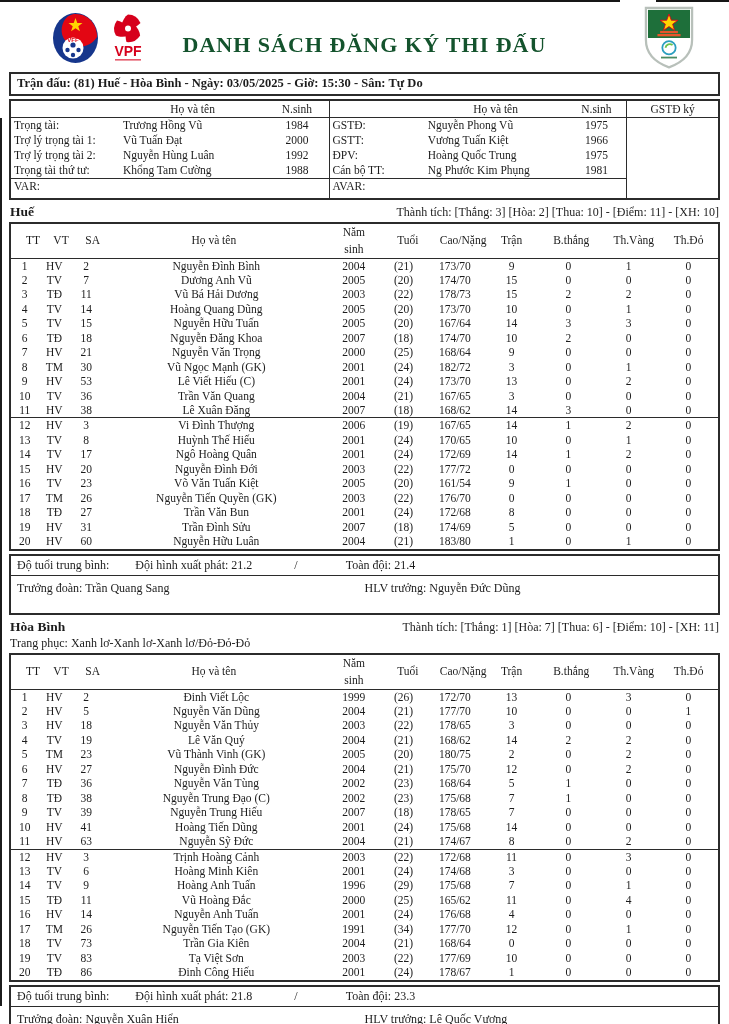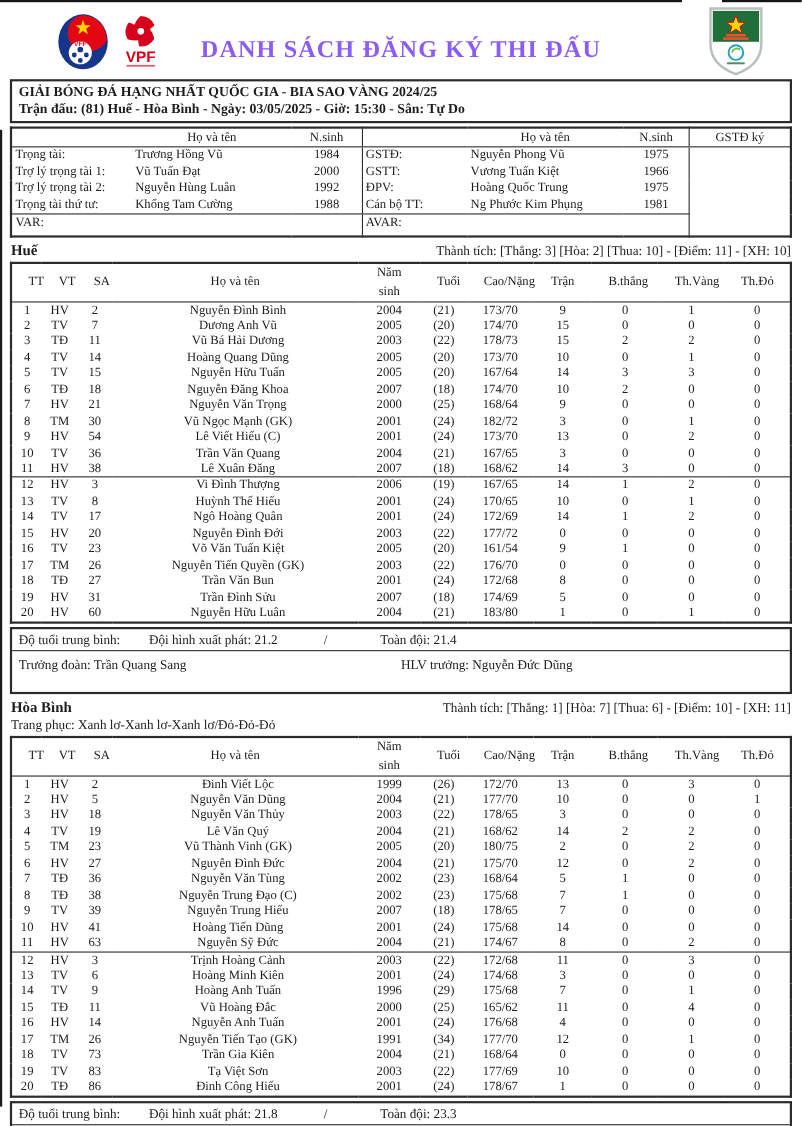--- a/index.html
+++ b/index.html
@@ -16,21 +16,21 @@
   
   .top-edge-line {
     position:absolute; top:0; left:0; width:100%; height:2px;
     background: linear-gradient(to right, #161616 0%, #161616 85%, transparent 85%, transparent 90%, #161616 90%, #161616 100%);
   }
   .left-edge-line { position:absolute; left:0; top:118px; width:2px; height:888px; background:#1b1b1b; }
 
   
   .doc-header { position:relative; height:70px; }
   .logo-group { position:absolute; left:52px; top:12px; display:flex; gap:7px; align-items:flex-start; }
-  .doc-title { text-align:center; padding-top:32px; font-size:22px; letter-spacing:1px; color:#8b5cf6; }
+  .doc-title { text-align:center; padding-top:32px; font-size:22px; letter-spacing:1px; color:#14532d; }
   .league-badge { position:absolute; right:34px; top:6px; }
 
   
   .info-box { margin:2px 9px 0 9px; border:2px solid #2b2b2b; padding:1px 6px 3px 6px; }
   .info-line { font-weight:bold; font-size:12.5px; line-height:16px; white-space:nowrap; }
 
   
   table { border-collapse: collapse; }
   .officials { width:711px; margin:3px 9px 0 9px; border:2px solid #2b2b2b; font-size:11.5px; table-layout:fixed; }
   .officials th { font-weight:normal; text-align:center; border-bottom:1.5px solid #2b2b2b; line-height:16px; padding:0 3px; }
@@ -107,21 +107,20 @@
         <rect x="19" y="28" width="20" height="2.6" fill="#e8542a"></rect>
         <rect x="16" y="31.5" width="26" height="2.6" fill="#e8542a"></rect>
       </g>
       <circle cx="29" cy="47" r="7.5" fill="none" stroke="#2b9fbf" stroke-width="2"></circle>
       <path d="M25 47 a5 5 0 0 1 8 -3" fill="none" stroke="#6cc24a" stroke-width="2"></path>
       <rect x="20" y="57" width="18" height="2" fill="#1e6f3a" opacity="0.8"></rect>
     </svg>
   </div>
 
   <div class="info-box">
-    <div class="info-line">GIẢI BÓNG ĐÁ HẠNG NHẤT QUỐC GIA - BIA SAO VÀNG 2024/25</div>
     <div class="info-line">Trận đấu: (81) Huế - Hòa Bình - Ngày: 03/05/2025 - Giờ: 15:30 - Sân: Tự Do</div>
   </div>
 
   <table class="officials">
     <colgroup>
       <col style="width:15.5%">
         <col style="width:20.5%">
         <col style="width:9%">
       <col style="width:13.5%">
         <col style="width:20%">
@@ -315,21 +314,21 @@
             <td>(24)</td>
             <td>182/72</td>
             <td>3</td>
             <td>0</td>
             <td>1</td>
             <td>0</td>
           </tr>
           <tr>
             <td>9</td>
             <td>HV</td>
-            <td>54</td>
+            <td>53</td>
             <td class="name-col">Lê Viết Hiếu (C)</td>
             <td>2001</td>
             <td>(24)</td>
             <td>173/70</td>
             <td>13</td>
             <td>0</td>
             <td>2</td>
             <td>0</td>
           </tr>
           <tr>

